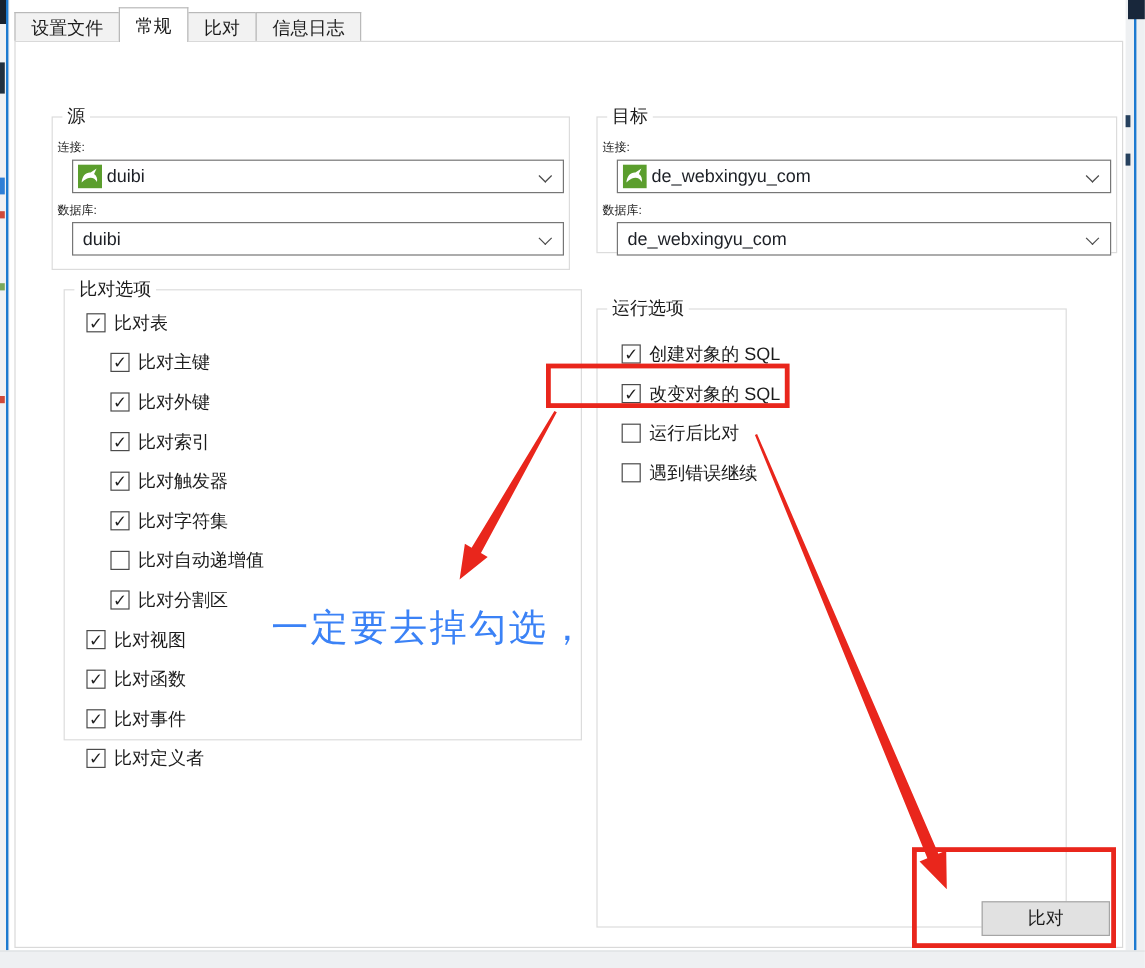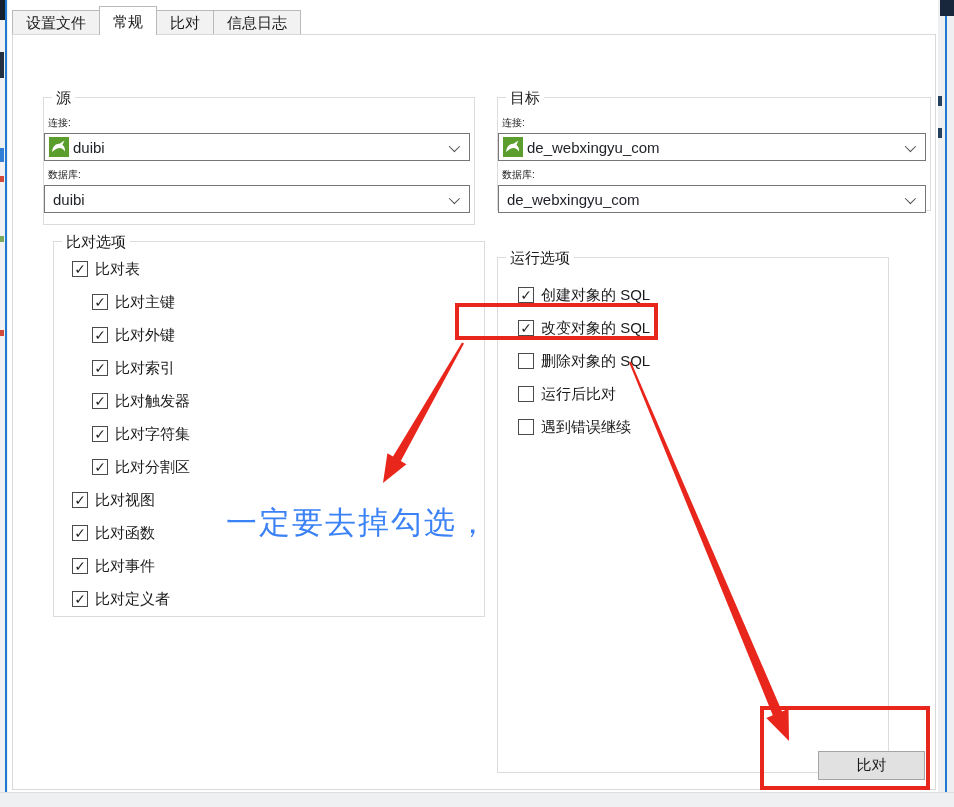--- a/index.html
+++ b/index.html
@@ -24,21 +24,21 @@
   .tab.active { height:29px; padding-top:6px; background:#ffffff; position:relative; z-index:4; margin-bottom:-1px; }
 
   
   .panel { position:absolute; left:12px; top:34px; width:924px; height:756px; background:#ffffff; border:1px solid #d9d9d9; z-index:1; }
 
   
   .groupbox { position:absolute; border:1px solid #dcdcdc; background:#ffffff; }
   .gb-label { position:absolute; top:-10px; left:8px; background:#ffffff; padding:0 4px; font-size:15px; line-height:19px; color:#1b1b1b; white-space:nowrap; }
 
   .field-label { font-size:10px; margin:0 0 3px 4px; }
-  .combo { display:flex; align-items:center; height:28px; margin:0 4px 7px 0; border:1px solid #767676; background:#ffffff; padding:0 8px 0 4px; position:relative; cursor:default; }
+  .combo { display:flex; align-items:center; height:28px; margin:0 4px 7px 16px; border:1px solid #767676; background:#ffffff; padding:0 8px 0 4px; position:relative; cursor:default; }
   .combo .combo-text { font-size:15px; color:#1d2026; margin-left:4px; }
   .combo .mysql-ico { width:20px; height:20px; flex:0 0 auto; }
   .chevron { position:absolute; right:12px; top:10px; width:8px; height:8px; border-right:1.6px solid #4a4a4a; border-bottom:1.6px solid #4a4a4a; transform:rotate(45deg) translateY(-2px); }
 
   .gb-src { left:30px; top:62px; width:432px; height:128px; padding-top:18px; }
   .gb-tgt { left:484px; top:62px; width:434px; height:114px; padding-top:18px; }
   .gb-cmp { left:30px; top:206px; width:432px; height:376px; padding-top:16px;margin-left:10px; }
   .gb-run { left:484px; top:222px; width:392px; height:516px; padding-top:26px; }
 
   
@@ -147,20 +147,24 @@
           </div>
           <div class="cb-row lvl2">
             <span class="checkbox">✓</span>
             <span class="cb-label">比对触发器</span>
           </div>
           <div class="cb-row lvl2">
             <span class="checkbox">✓</span>
             <span class="cb-label">比对字符集</span>
           </div>
           <div class="cb-row lvl2">
+            <span class="checkbox"></span>
+            <span class="cb-label">比对自动递增值</span>
+          </div>
+          <div class="cb-row lvl2">
             <span class="checkbox">✓</span>
             <span class="cb-label">比对分割区</span>
           </div>
           <div class="cb-row lvl1">
             <span class="checkbox">✓</span>
             <span class="cb-label">比对视图</span>
           </div>
           <div class="cb-row lvl1">
             <span class="checkbox">✓</span>
             <span class="cb-label">比对函数</span>
@@ -179,24 +183,20 @@
     <div class="groupbox gb-run">
       <span class="gb-label">运行选项</span>
       <div id="run-list">
           <div class="cb-row run">
             <span class="checkbox">✓</span>
             <span class="cb-label">创建对象的 SQL</span>
           </div>
           <div class="cb-row run">
             <span class="checkbox">✓</span>
             <span class="cb-label">改变对象的 SQL</span>
-          </div>
-          <div class="cb-row run">
-            <span class="checkbox"></span>
-            <span class="cb-label">删除对象的 SQL</span>
           </div>
           <div class="cb-row run">
             <span class="checkbox"></span>
             <span class="cb-label">运行后比对</span>
           </div>
           <div class="cb-row run">
             <span class="checkbox"></span>
             <span class="cb-label">遇到错误继续</span>
           </div>
         </div>

